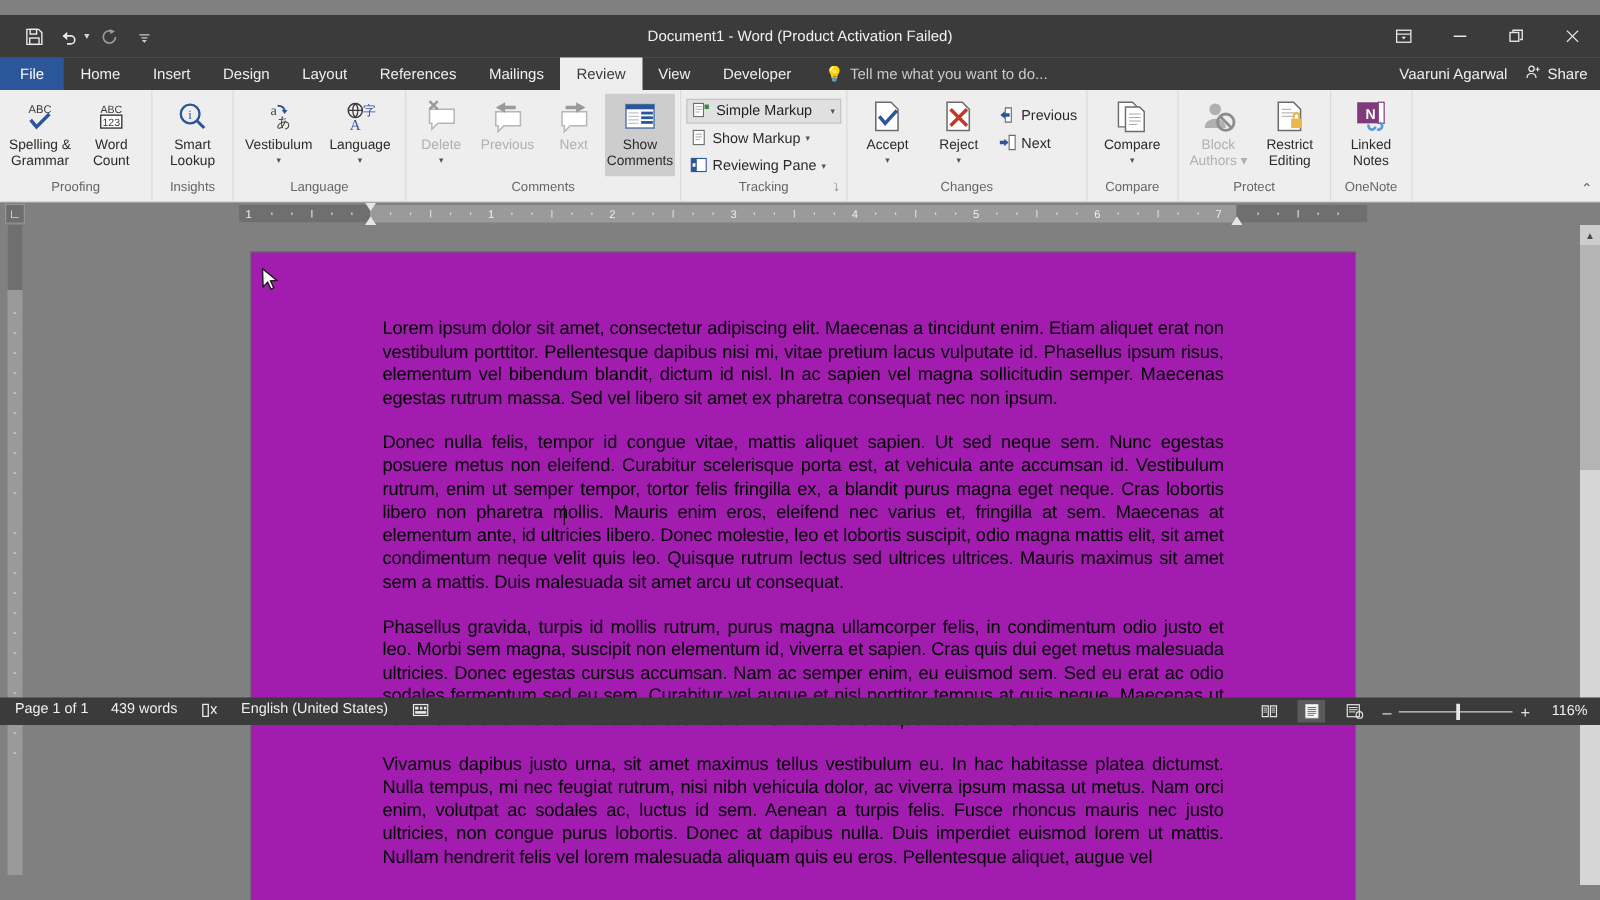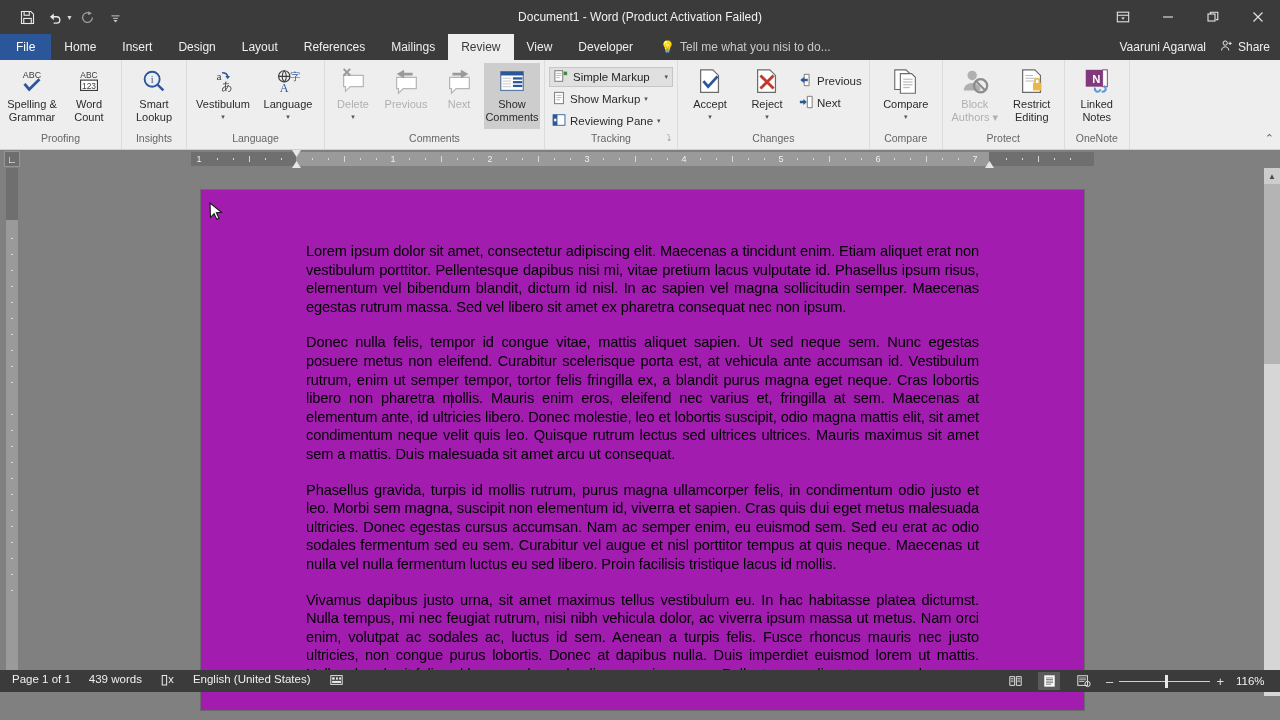--- a/index.html
+++ b/index.html
@@ -2,21 +2,21 @@
 <html><head>
 <meta charset="utf-8">
 <style>
   * { box-sizing: border-box; margin: 0; padding: 0; }
   html, body {
     width: 1280px; height: 720px;
     overflow: hidden;
     font-family: "Liberation Sans", sans-serif;
     background: #808080;
   }
-  #app { position: relative; width: 1280px; height: 692px; }
+  #app { position: relative; width: 1280px; height: 568px; margin-top: 12px; }
 
   
   .titlebar {
     position: relative;
     height: 34px; background: #3b3b3b;
     display: flex; align-items: center;
   }
   .qat { display: flex; align-items: center; gap: 2px; padding-left: 14px; }
   .qat-btn {
     width: 26px; height: 26px; display: flex; align-items: center; justify-content: center;
@@ -189,21 +189,21 @@
     width: 22px; height: 18px; display: flex; align-items: center; justify-content: center;
     color: #e4e4e4;
   }
   .view-btn.active { background: #5a5a5a; }
   .zoom-slider { display: flex; align-items: center; gap: 6px; width: 118px; }
   .zoom-track { position: relative; flex: 1; height: 1px; background: #cfcfcf; }
   .zoom-thumb {
     position: absolute; left: 50%; top: -6px; width: 3px; height: 13px; background: #e8e8e8;
   }
   .zoom-pm { font-size: 13px; color: #e0e0e0; }
-  .zoom-val { min-width: 34px; text-align: left; }
+  .zoom-val { min-width: 34px; text-align: right; }
 </style>
 </head>
 <body>
 
 <div id="app">
 
   <div class="titlebar">
     <div class="qat">
       <div class="qat-btn">
         <svg width="15" height="15" viewBox="0 0 16 16">
@@ -266,21 +266,21 @@
     <div class="tab">Insert</div>
     <div class="tab">Design</div>
     <div class="tab">Layout</div>
     <div class="tab">References</div>
     <div class="tab">Mailings</div>
     <div class="tab active">Review</div>
     <div class="tab">View</div>
     <div class="tab">Developer</div>
     <div class="tellme">
       <span class="bulb">💡</span>
-      <span>Tell me what you nisi to do...</span>
+      <span>Tell me what you want to do...</span>
     </div>
     <div class="acct">
       <span>Vaaruni Agarwal</span>
       <span class="share">
         <span>
           <svg width="13" height="13" viewBox="0 0 16 16">
               <circle cx="6.4" cy="5" r="2.6" fill="none" stroke="#efefef" stroke-width="1.2"></circle>
               <path fill="none" stroke="#efefef" stroke-width="1.2" d="M2 14c0-2.8 2-4.4 4.4-4.4S10.8 11.2 10.8 14"></path>
               <path stroke="#efefef" stroke-width="1.2" d="M12.4 3.4v4M10.4 5.4h4"></path>
             </svg>

